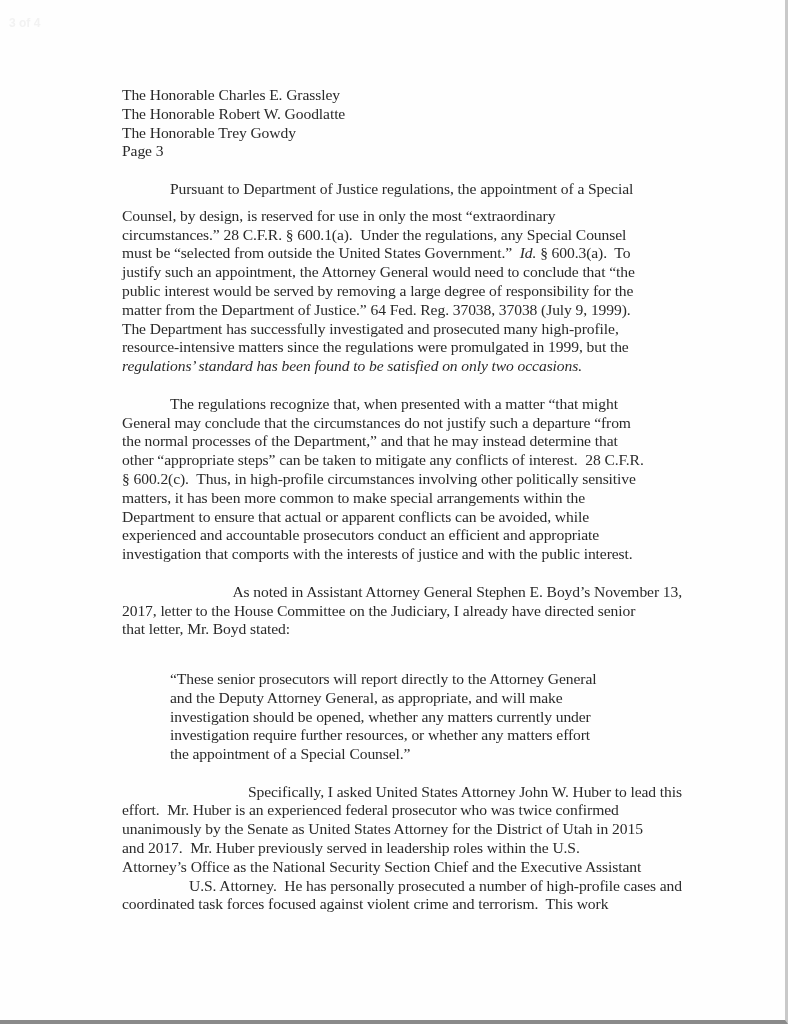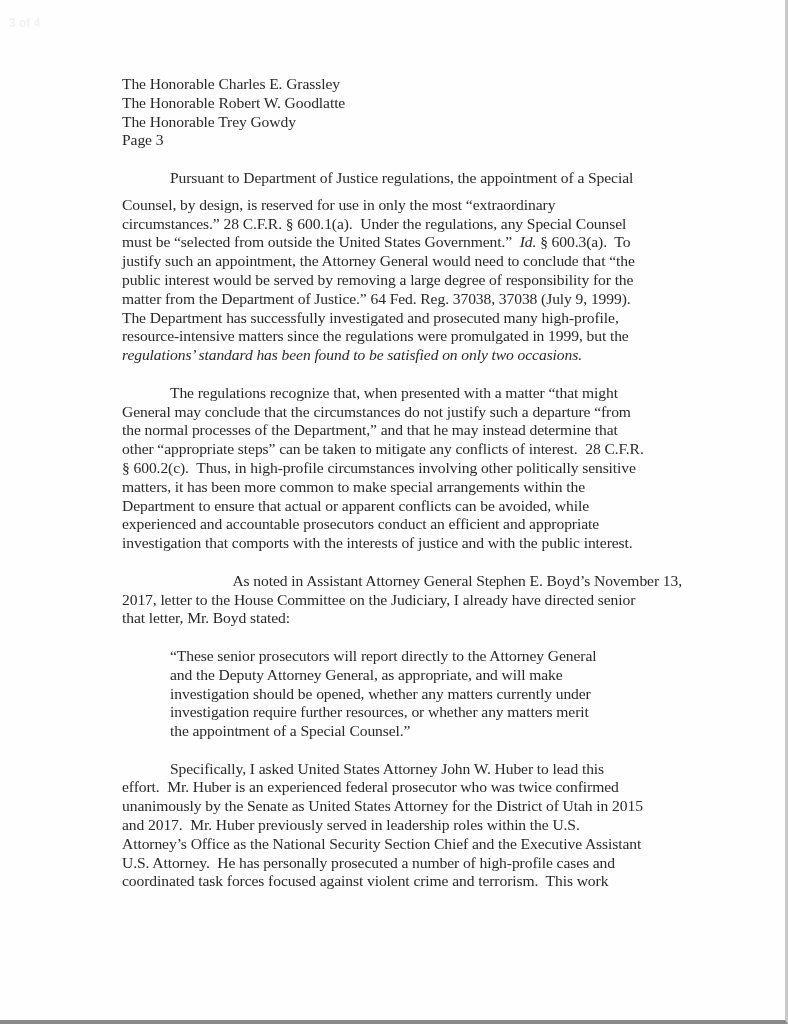--- a/index.html
+++ b/index.html
@@ -11,26 +11,26 @@
       position: absolute; left: 0; top: 0; width: 785px; height: 1020px;
       background: #fefefe;
       border-right: 3px solid #c9c9c9;
       border-bottom: 4px solid #8a8a8a;
     }
     .page-indicator {
       position: absolute; left: 9px; top: 16px; font-family: "Liberation Sans", sans-serif;
       font-size: 12px; color: #f2f2f2; font-weight: bold;
     }
     .content {
-      position: absolute; left: 122px; top: 75px; width: 560px;
+      position: absolute; left: 122px; top: 86px; width: 560px;
       font-size: 15.6px; line-height: 18.8px; letter-spacing: -0.1px;
     }
     .addressee p { margin: 0; }
     .para-gap { height: 18.8px; }
-    .blockquote { margin: 0 0 0 48px; width: 470px; }
+    .blockquote { margin: 12px 0 0 48px; width: 470px; }
     .line { display: block; white-space: nowrap; }
     .ital { font-style: italic; }
   </style>
 </head>
 <body>
 
 <div class="page">
   <div class="page-indicator">3 of 4</div>
 
   <div class="content">
@@ -77,29 +77,29 @@
       <span class="line" style="white-space: pre;">2017, letter to the House Committee on the Judiciary, I already have directed senior</span>
       <span class="line" style="white-space: pre;">that letter, Mr. Boyd stated:</span>
     </div>
 
     <div class="para-gap"></div>
 
     <div class="blockquote">
       <span class="line" style="white-space: pre;">“These senior prosecutors will report directly to the Attorney General</span>
       <span class="line" style="white-space: pre;">and the Deputy Attorney General, as appropriate, and will make</span>
       <span class="line" style="white-space: pre;">investigation should be opened, whether any matters currently under</span>
-      <span class="line" style="white-space: pre;">investigation require further resources, or whether any matters merit</span>
+      <span class="line" style="white-space: pre;">investigation require further resources, or whether any matters effort</span>
       <span class="line" style="white-space: pre;">the appointment of a Special Counsel.”</span>
     </div>
 
     <div class="para-gap"></div>
 
     <div class="para-block">
-      <span class="line" style="text-indent: 48px; white-space: pre;">Specifically, I asked United States Attorney John W. Huber to lead this</span>
+      <span class="line" style="text-indent: 48px; white-space: pre; text-align: right;">Specifically, I asked United States Attorney John W. Huber to lead this</span>
       <span class="line" style="white-space: pre;">effort.  Mr. Huber is an experienced federal prosecutor who was twice confirmed</span>
       <span class="line" style="white-space: pre;">unanimously by the Senate as United States Attorney for the District of Utah in 2015</span>
       <span class="line" style="white-space: pre;">and 2017.  Mr. Huber previously served in leadership roles within the U.S.</span>
       <span class="line" style="white-space: pre;">Attorney’s Office as the National Security Section Chief and the Executive Assistant</span>
-      <span class="line" style="white-space: pre;">U.S. Attorney.  He has personally prosecuted a number of high-profile cases and</span>
+      <span class="line" style="white-space: pre; text-align: right;">U.S. Attorney.  He has personally prosecuted a number of high-profile cases and</span>
       <span class="line" style="white-space: pre;">coordinated task forces focused against violent crime and terrorism.  This work</span>
     </div>
   </div>
 </div>
 
 </body></html>

